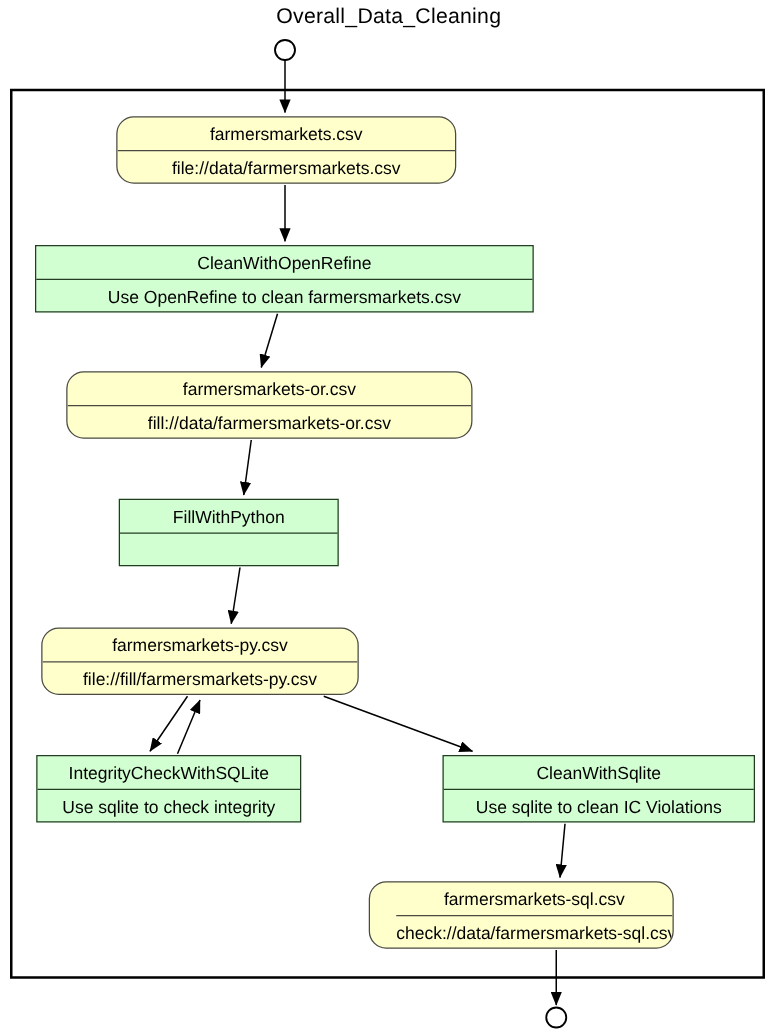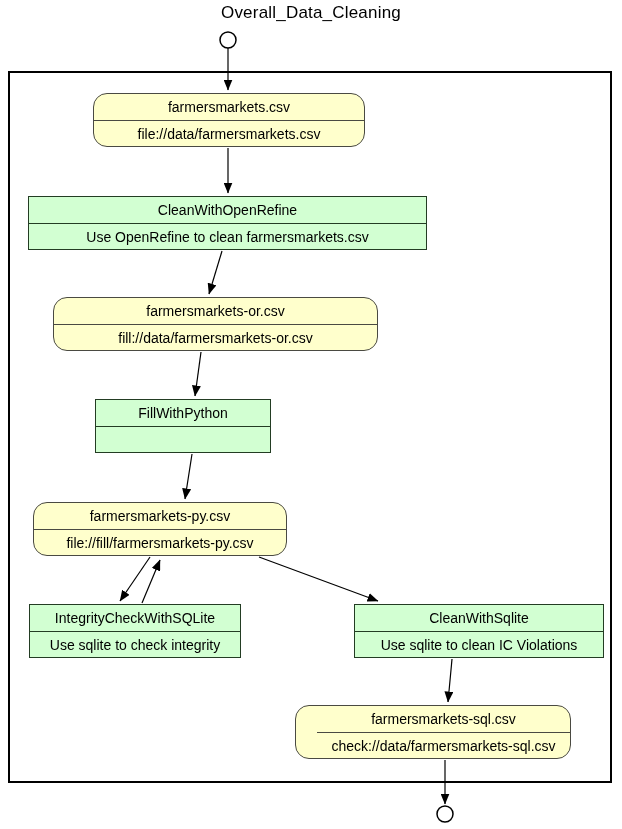--- a/index.html
+++ b/index.html
@@ -67,21 +67,21 @@
   <div class="node program" style="left:29px; top:604px; width:212px; height:54px;">
     <div class="row">IntegrityCheckWithSQLite</div>
     <div class="row">Use sqlite to check integrity</div>
   </div>
 
   <div class="node program" style="left:310px; top:604px; width:250px; height:54px;margin-left:44px;">
     <div class="row">CleanWithSqlite</div>
     <div class="row">Use sqlite to clean IC Violations</div>
   </div>
 
-  <div class="node data" style="left:295px; top:705px; width:276px; height:54px;padding-left:21px;">
+  <div class="node data" style="left:295px; top:705px; width:244px; height:54px;padding-left:21px;">
     <div class="row">farmersmarkets-sql.csv</div>
     <div class="row">check://data/farmersmarkets-sql.csv</div>
   </div>
 
   <svg class="overlay" viewBox="0 0 622 829">
     <defs>
       <marker id="ah" markerUnits="userSpaceOnUse" markerWidth="11" markerHeight="9" refX="10.5" refY="4.5" orient="auto">
         <path d="M0,0 L11,4.5 L0,9 Z" fill="#000000"></path>
       </marker>
     </defs>

